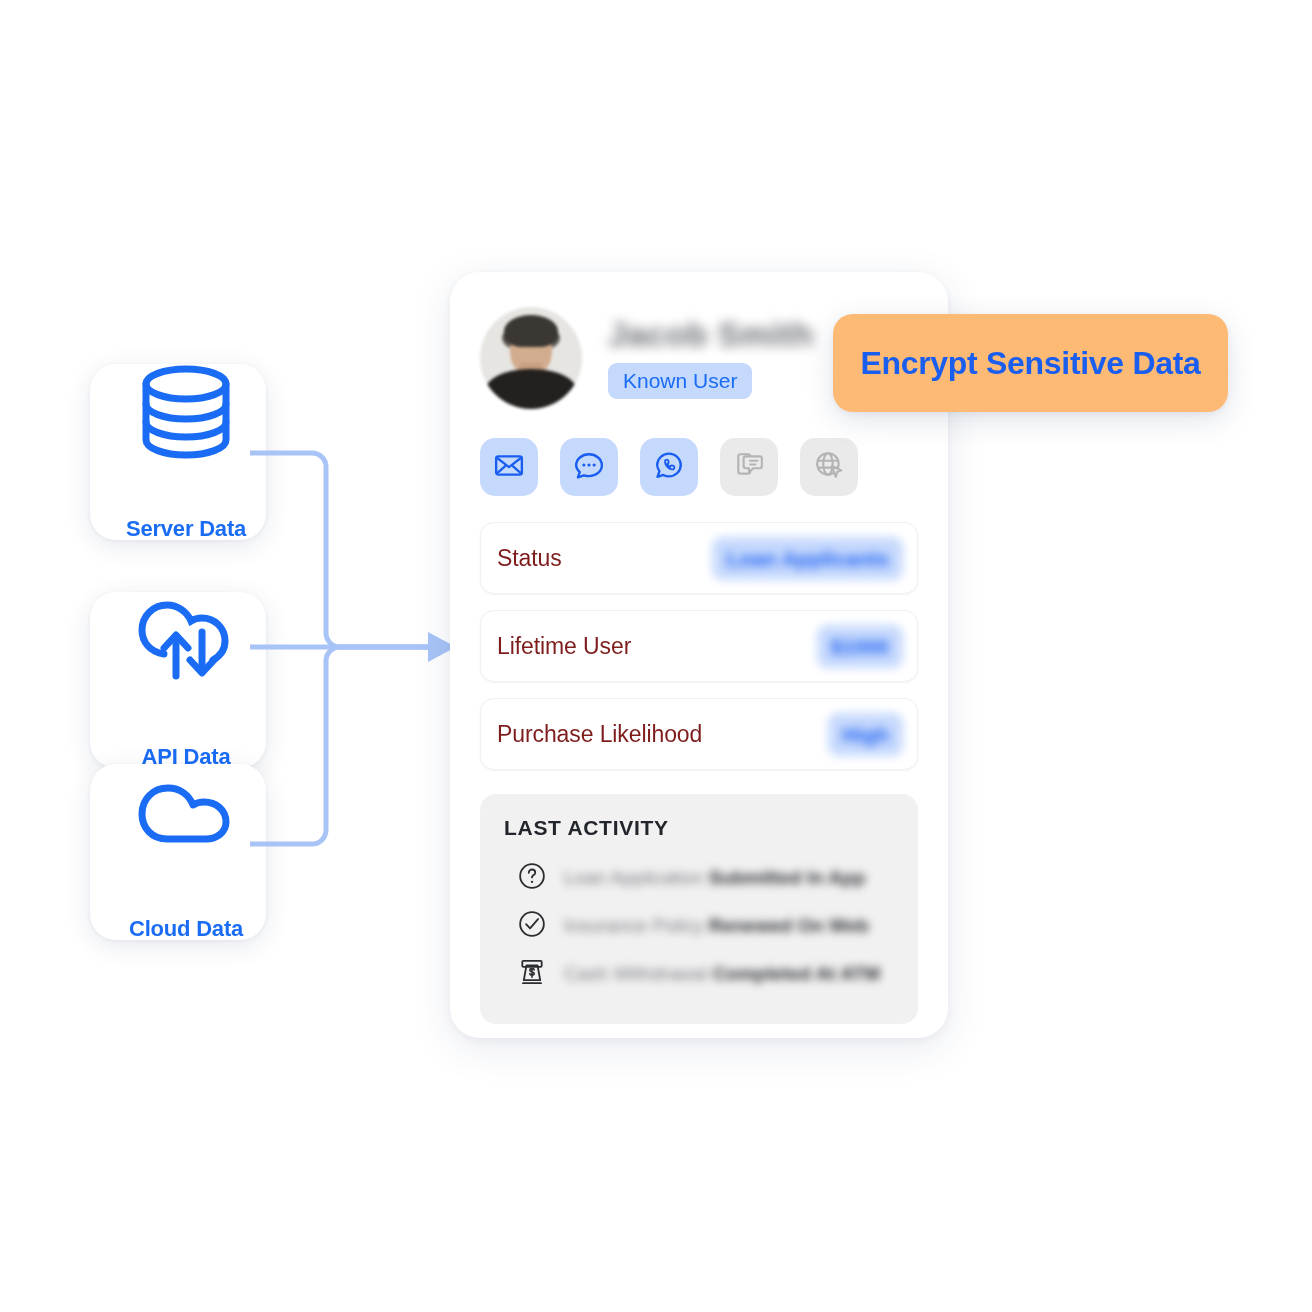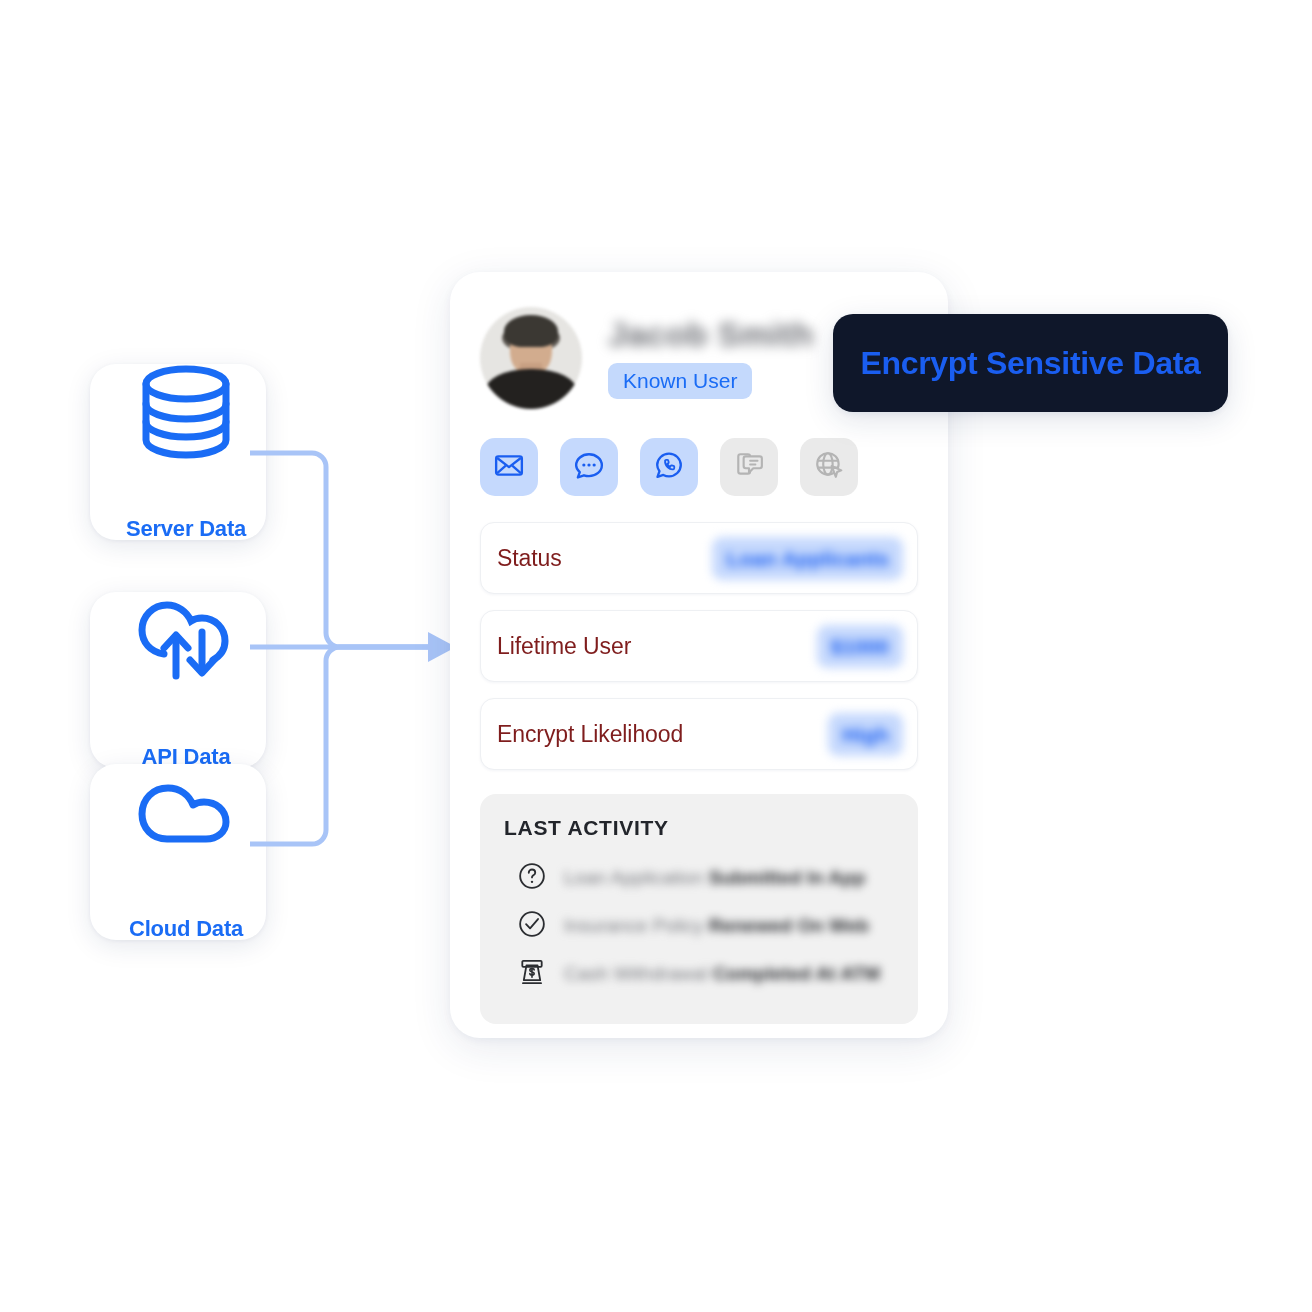--- a/index.html
+++ b/index.html
@@ -237,21 +237,21 @@
   }
   .activity-text b { color: #2b2d31; }
 
   
   .encrypt-badge {
     position: absolute;
     left: 833px;
     top: 314px;
     width: 395px;
     height: 98px;
-    background: #0f172a;
+    background: #fdba74;
     border-radius: 20px;
     box-shadow: 0 8px 30px rgba(25, 45, 95, 0.13),
                 0 2px 6px rgba(25, 45, 95, 0.06);
     display: flex;
     align-items: center;
     justify-content: center;
   }
   .encrypt-badge span {
     font-size: 32px;
     font-weight: bold;
@@ -373,21 +373,21 @@
     <div class="attr-list">
       <div class="attr-row">
         <div class="attr-label">Status</div>
         <div class="attr-value">Loan Applicants</div>
       </div>
       <div class="attr-row">
         <div class="attr-label">Lifetime User</div>
         <div class="attr-value">$1000</div>
       </div>
       <div class="attr-row">
-        <div class="attr-label">Encrypt Likelihood</div>
+        <div class="attr-label">Purchase Likelihood</div>
         <div class="attr-value">High</div>
       </div>
     </div>
 
     <div class="activity">
       <div class="activity-title">LAST ACTIVITY</div>
 
       <div class="activity-item">
         <span>
           <svg width="28" height="28" viewBox="0 0 26 26" fill="none">

